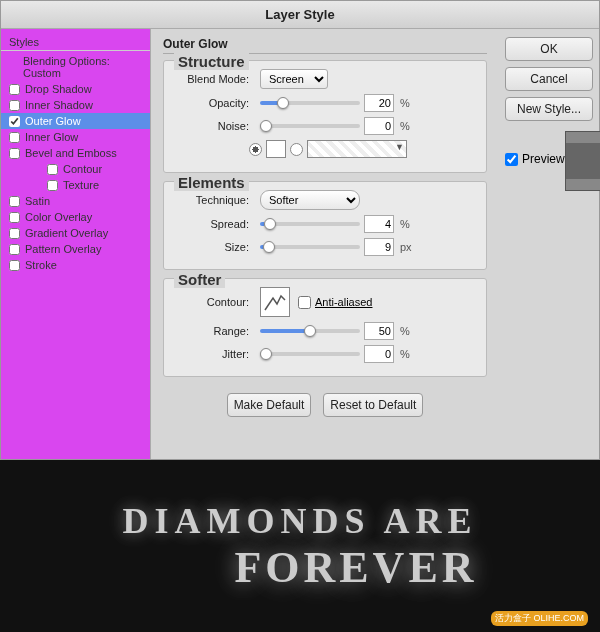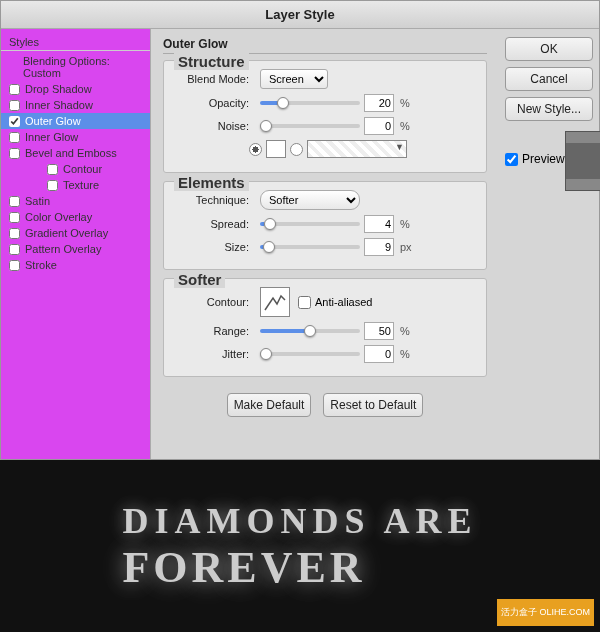--- a/index.html
+++ b/index.html
@@ -61,33 +61,33 @@
     .section-box-title { font-size: 15px; font-weight: bold; color: #333; background: #d6d6d6; padding: 0 4px; position: absolute; top: -8px; left: 10px; }
 
     
     .technique-select { height: 20px; font-size: 11px; border: 1px solid #aaa; background: linear-gradient(to bottom, #fff, #e8e8e8); border-radius: 9px; padding: 0 4px; width: 100px; }
 
     
     .contour-thumb { width: 30px; height: 30px; border: 1px solid #888; background: #fff; cursor: pointer; display: flex; align-items: center; justify-content: center; margin-right: 8px; }
     .contour-svg { width: 24px; height: 24px; }
 
     
-    .antialias-row { display: flex; align-items: center; gap: 4px; font-size: 11px; }
+    .antialias-row { display: flex; align-items: center; gap: 4px; font-size: 11px; text-decoration: underline; }
 
     
     .bottom-buttons { display: flex; justify-content: center; gap: 12px; padding: 8px 0 4px; }
 
     
     .canvas-area { width: 600px; height: 172px; background: #111; display: flex; align-items: center; justify-content: center; position: relative; }
-    .diamonds-text { text-align: left; color: #ccc; }
+    .diamonds-text { text-align: right; color: #ccc; }
     .diamonds-line1 { font-size: 36px; font-weight: 900; letter-spacing: 6px; font-family: Georgia, serif; text-shadow: 0 0 15px rgba(255,255,255,0.4), 0 0 30px rgba(255,255,255,0.15); }
     .diamonds-line2 { font-size: 44px; font-weight: 900; letter-spacing: 4px; font-family: Liberation Serif, serif; text-shadow: 0 0 20px rgba(255,255,255,0.5), 0 0 40px rgba(255,255,255,0.2); }
 
     
-    .watermark { position: absolute; bottom: 6px; right: 6px; background: #e8a020; color: #fff; font-size: 9px; padding: 7px 4px; border-radius: 0; }
+    .watermark { position: absolute; bottom: 6px; right: 12px; background: #e8a020; color: #fff; font-size: 9px; padding: 1px 4px; border-radius: 6px; }
   </style>
 </head>
 <body>
 
 <div class="dialog">
   <div class="dialog-title">Layer Style</div>
   <div class="dialog-body">
 
     <div class="sidebar">
       <div class="sidebar-section-label">Styles</div>

